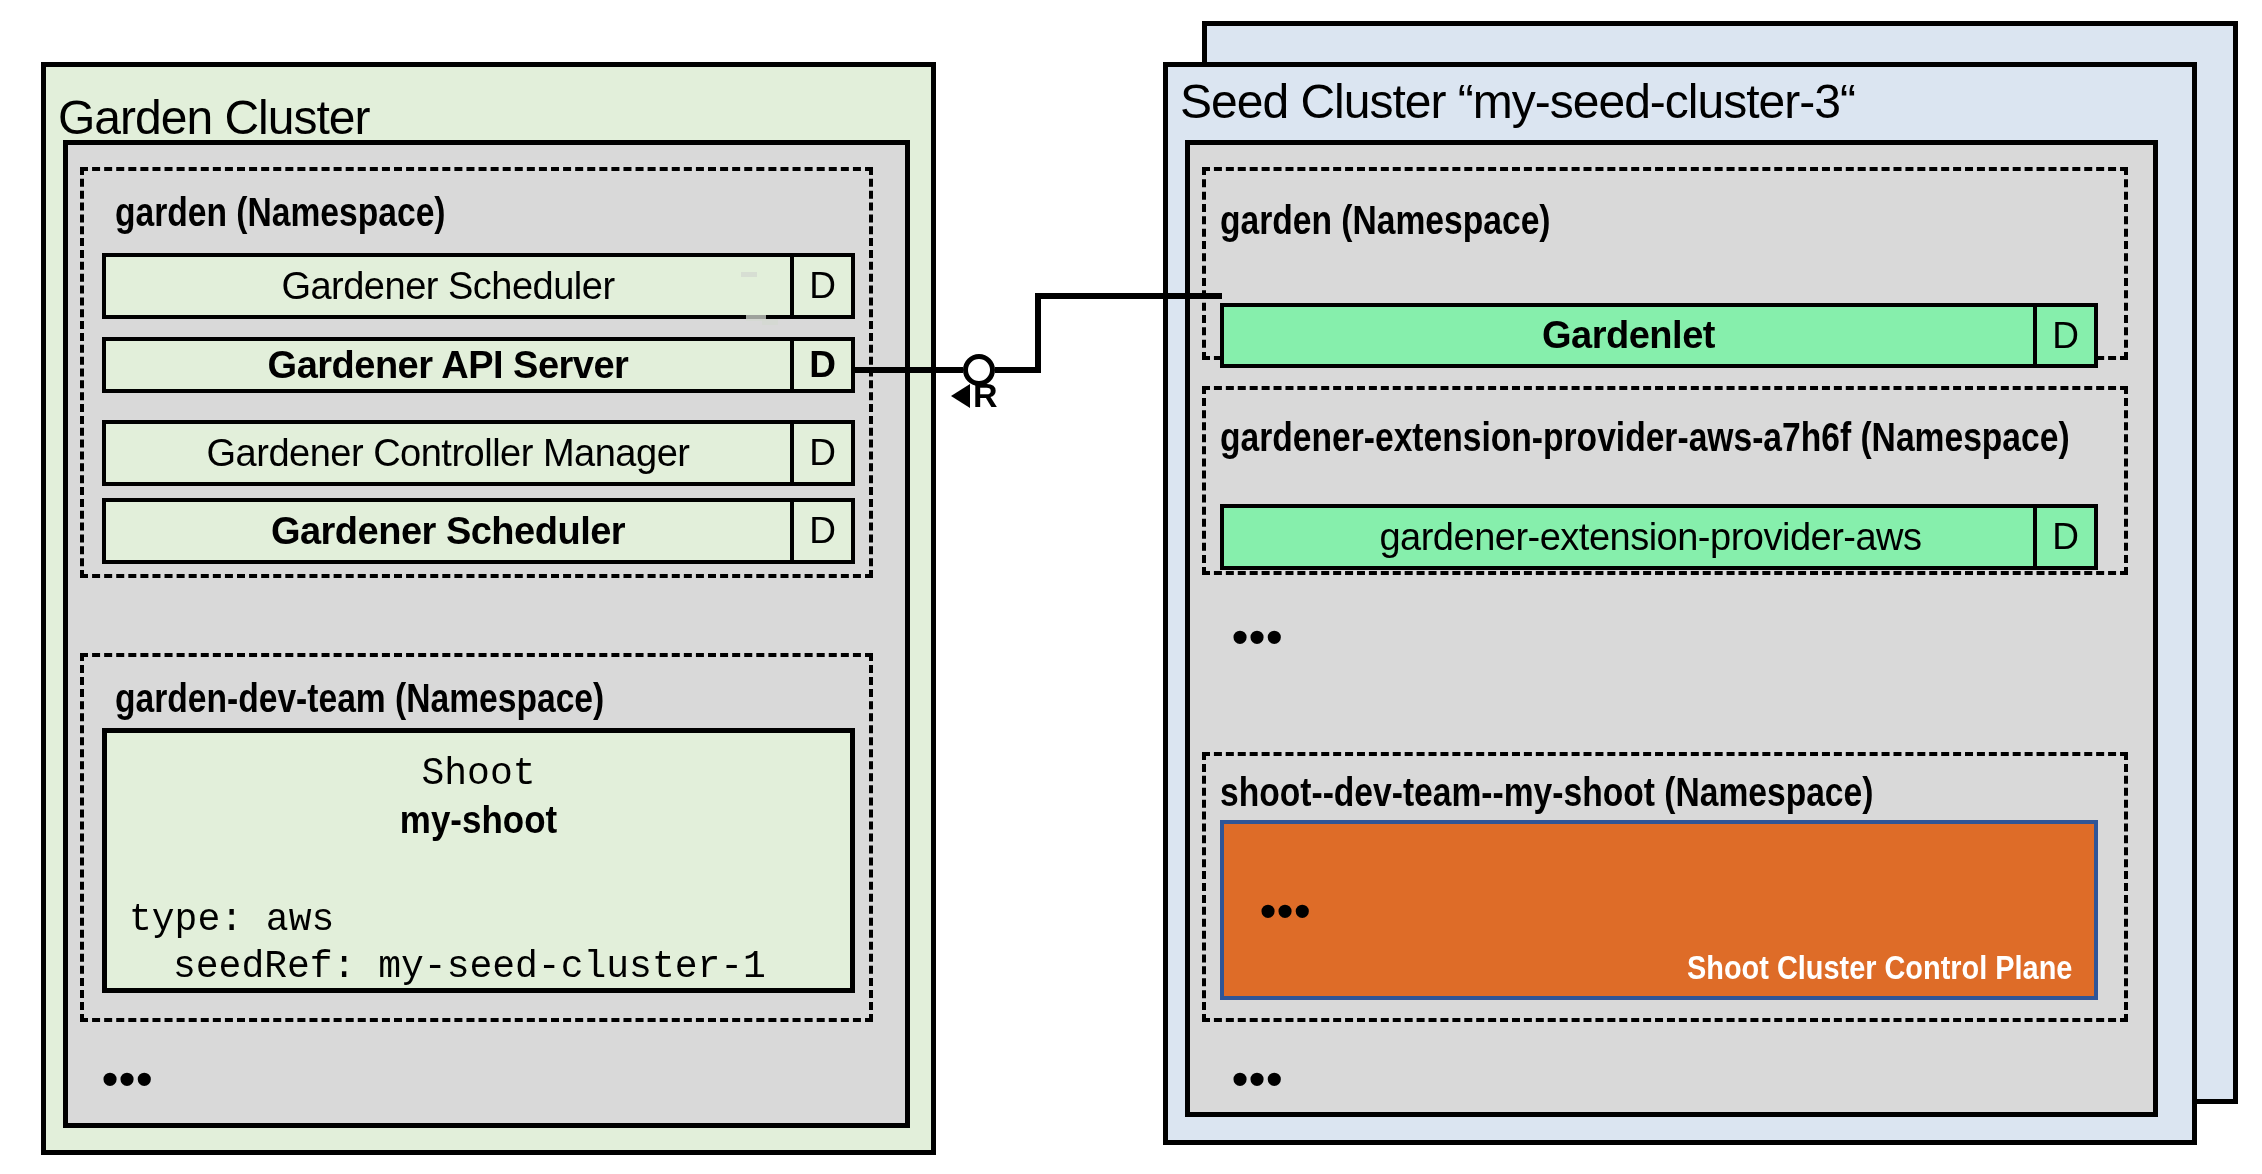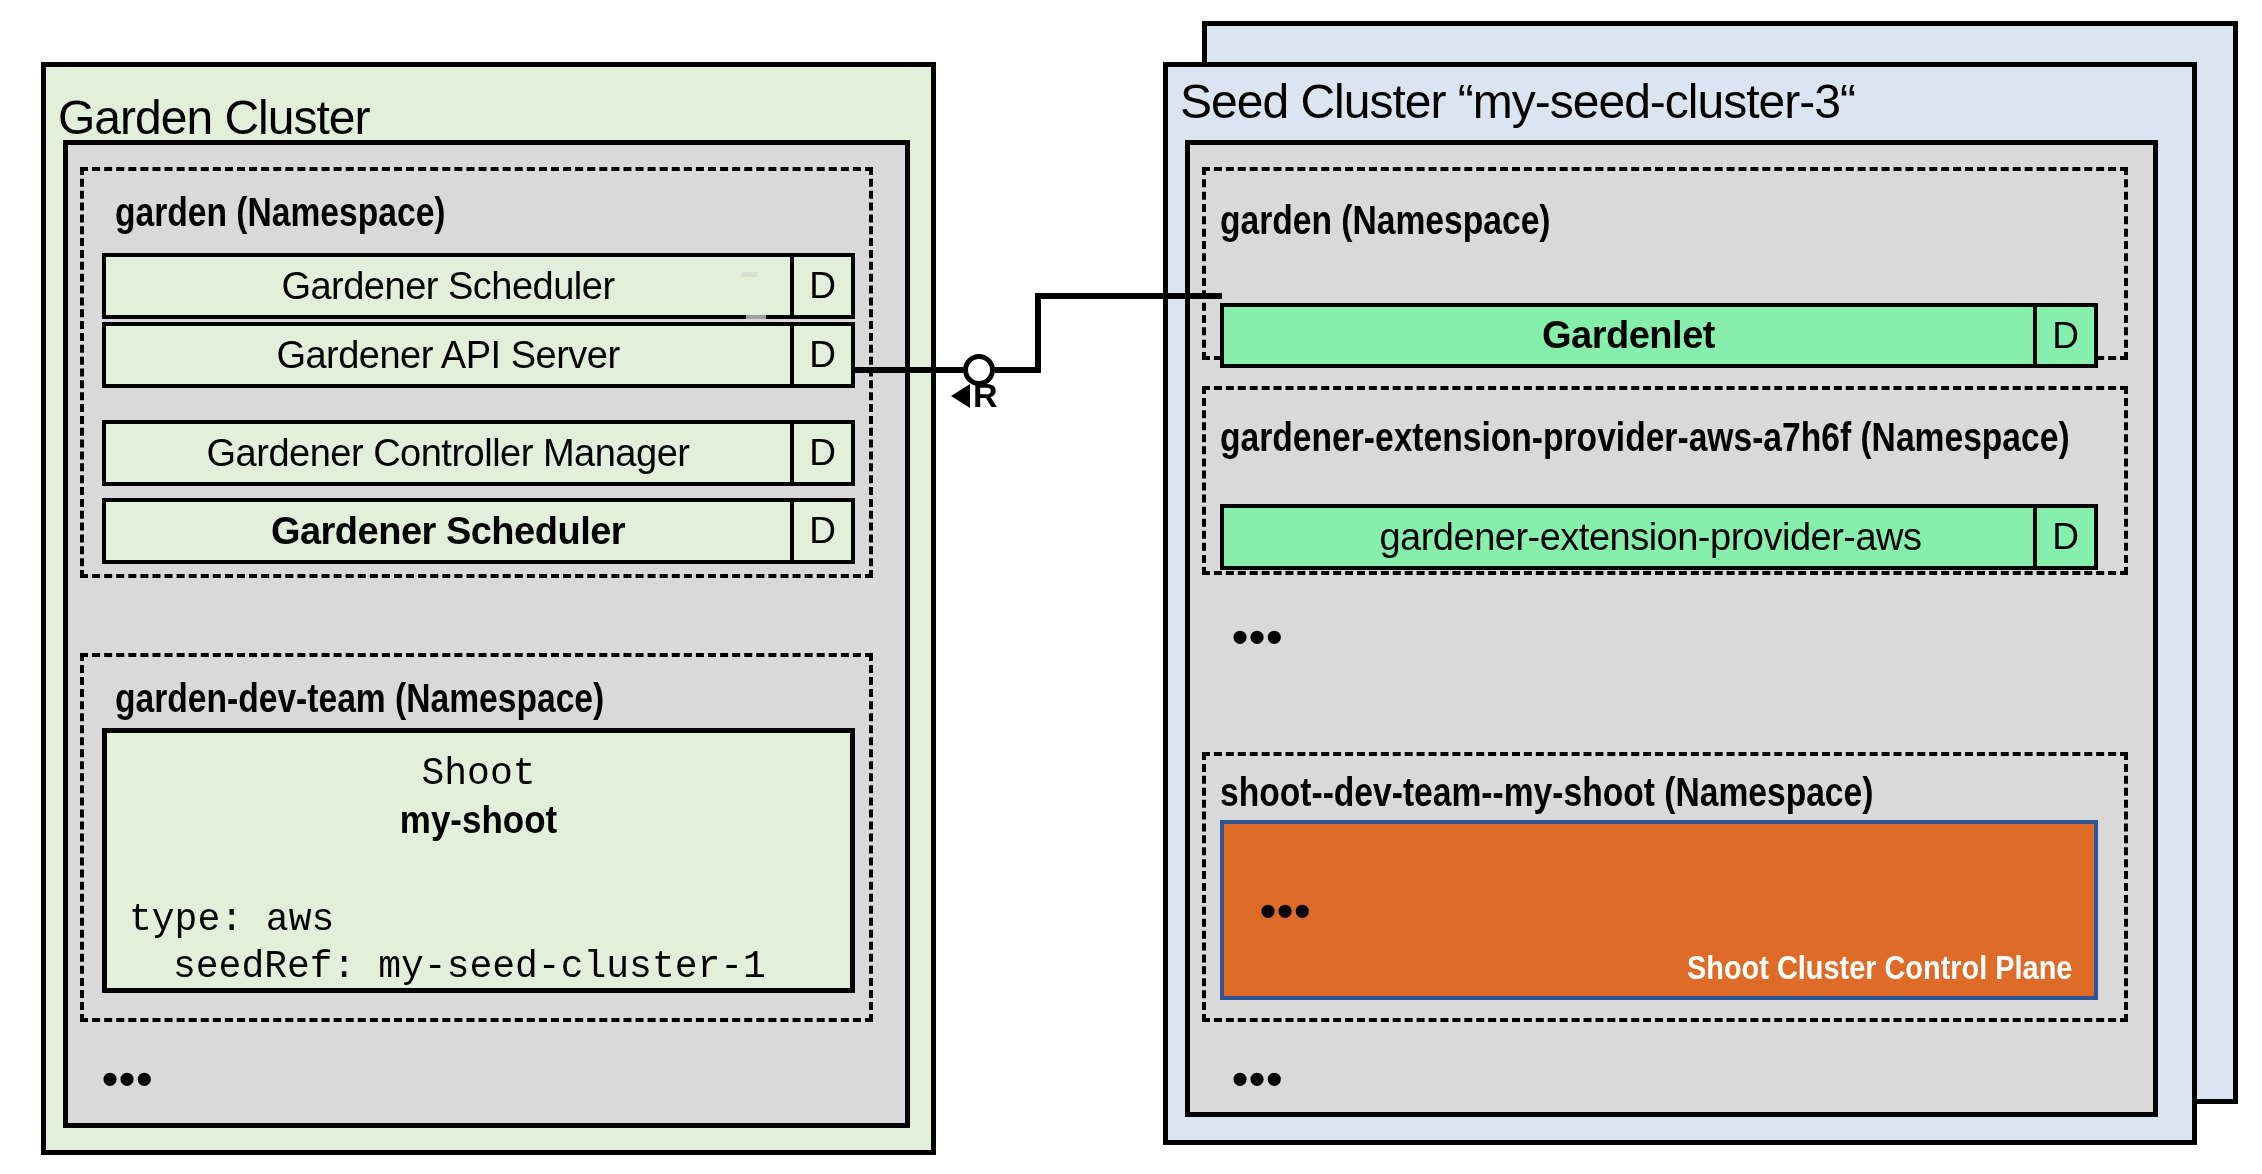--- a/index.html
+++ b/index.html
@@ -43,21 +43,21 @@
 
   <div class="abs row" style="left:102px;top:253px;width:753px;height:66px;">
     <div class="row-label">Gardener Scheduler</div>
     <div class="row-badge">D</div>
   </div>
 
   <div class="abs artifact" style="left:741px;top:272px;width:16px;height:5px;"></div>
   <div class="abs artifact" style="left:746px;top:315px;width:20px;height:6px;"></div>
   <div class="abs artifact" style="left:762px;top:319px;width:16px;height:6px;"></div>
 
-  <div class="abs row" style="left:102px;top:322px;width:753px;height:66px;">
+  <div class="abs row" style="left:102px;top:337px;width:753px;height:56px;font-weight:bold;">
     <div class="row-label">Gardener API Server</div>
     <div class="row-badge">D</div>
   </div>
 
   <div class="abs row" style="left:102px;top:420px;width:753px;height:66px;">
     <div class="row-label">Gardener Controller Manager</div>
     <div class="row-badge">D</div>
   </div>
 
   <div class="abs row" style="left:102px;top:498px;width:753px;height:66px;">

